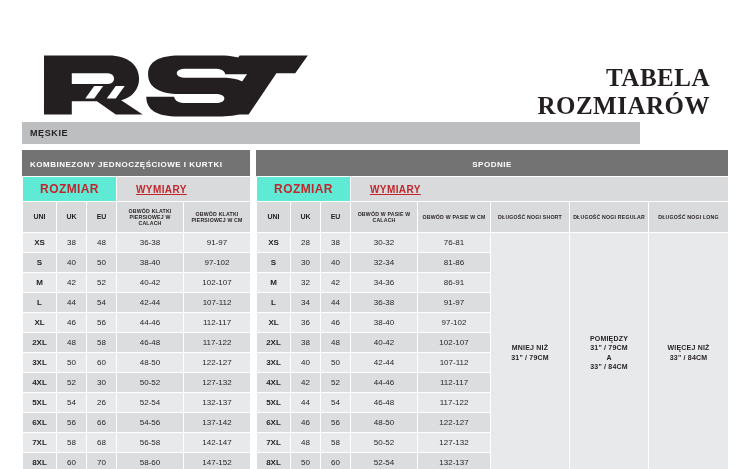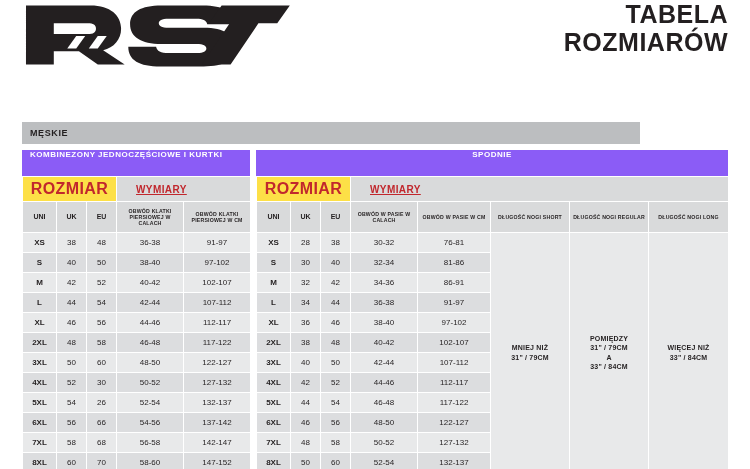--- a/index.html
+++ b/index.html
@@ -6,60 +6,60 @@
   body{
     width:750px;height:469px;background:#ffffff;
     font-family:"Liberation Sans", sans-serif;
     color:#231f20;overflow:hidden;
   }
   .page{position:relative;width:750px;height:469px;}
 
   
   .header{
     position:absolute;left:0;top:0;width:750px;height:120px;
-    display:flex;align-items:flex-start;justify-content:space-between;
-    padding:0 22px;box-sizing:border-box;
+    display:flex;align-items:flex-end;justify-content:space-between;
+    padding:0 40px;box-sizing:border-box;font-family:Liberation Serif, serif;
   }
   .logo{width:270px;height:70px;}
   .title{
     text-align:right;font-weight:bold;font-size:25px;line-height:1.12;
     letter-spacing:.5px;color:#231f20;
   }
 
   
   .band{
     position:absolute;left:22px;top:122px;width:618px;height:22px;
     background:#bcbec0;display:flex;align-items:center;
     padding-left:8px;box-sizing:border-box;
   }
   .band span{font-size:9px;font-weight:bold;letter-spacing:.6px;color:#231f20;}
 
   
   .secbar{
-    position:absolute;height:28px;background:#8b5cf6;
-    display:flex;align-items:flex-start;box-sizing:border-box;
+    position:absolute;height:28px;background:#737373;
+    display:flex;align-items:center;box-sizing:border-box;
   }
   .secbar span{font-size:8px;font-weight:bold;letter-spacing:.5px;color:#ffffff;}
   .secbar.left{left:22px;top:150px;width:228px;padding-left:8px;}
   .secbar.right{left:256px;top:150px;width:472px;justify-content:center;}
 
   
   table{border-collapse:collapse;table-layout:fixed;}
   .tbl{position:absolute;}
   .tbl.left{left:22px;top:176px;width:228px;}
   .tbl.right{left:256px;top:176px;width:472px;}
 
   th,td{
     border:1px solid #ffffff;
     text-align:center;vertical-align:middle;
     font-size:8px;color:#231f20;
   }
   .hdr-rozmiar{
-    background:#fde047;color:#c1272d;font-weight:bold;
-    font-size:16px;letter-spacing:.4px;height:22px;margin-top:40px;
+    background:#5eead4;color:#c1272d;font-weight:bold;
+    font-size:12px;letter-spacing:.4px;height:22px;margin-top:40px;
   }
   .hdr-wymiary{
     background:#d9dadb;color:#c1272d;font-weight:bold;
     font-size:10px;letter-spacing:.4px;height:22px;text-align:left;padding-left:19px;text-decoration:underline;
   }
   .subhdr td{
     background:#d9dadb;font-weight:bold;font-size:7px;line-height:1.25;
     height:26px;padding:2px 1px;
   }
   .subhdr td.small{font-size:5.2px;line-height:1.2;letter-spacing:.2px;}

